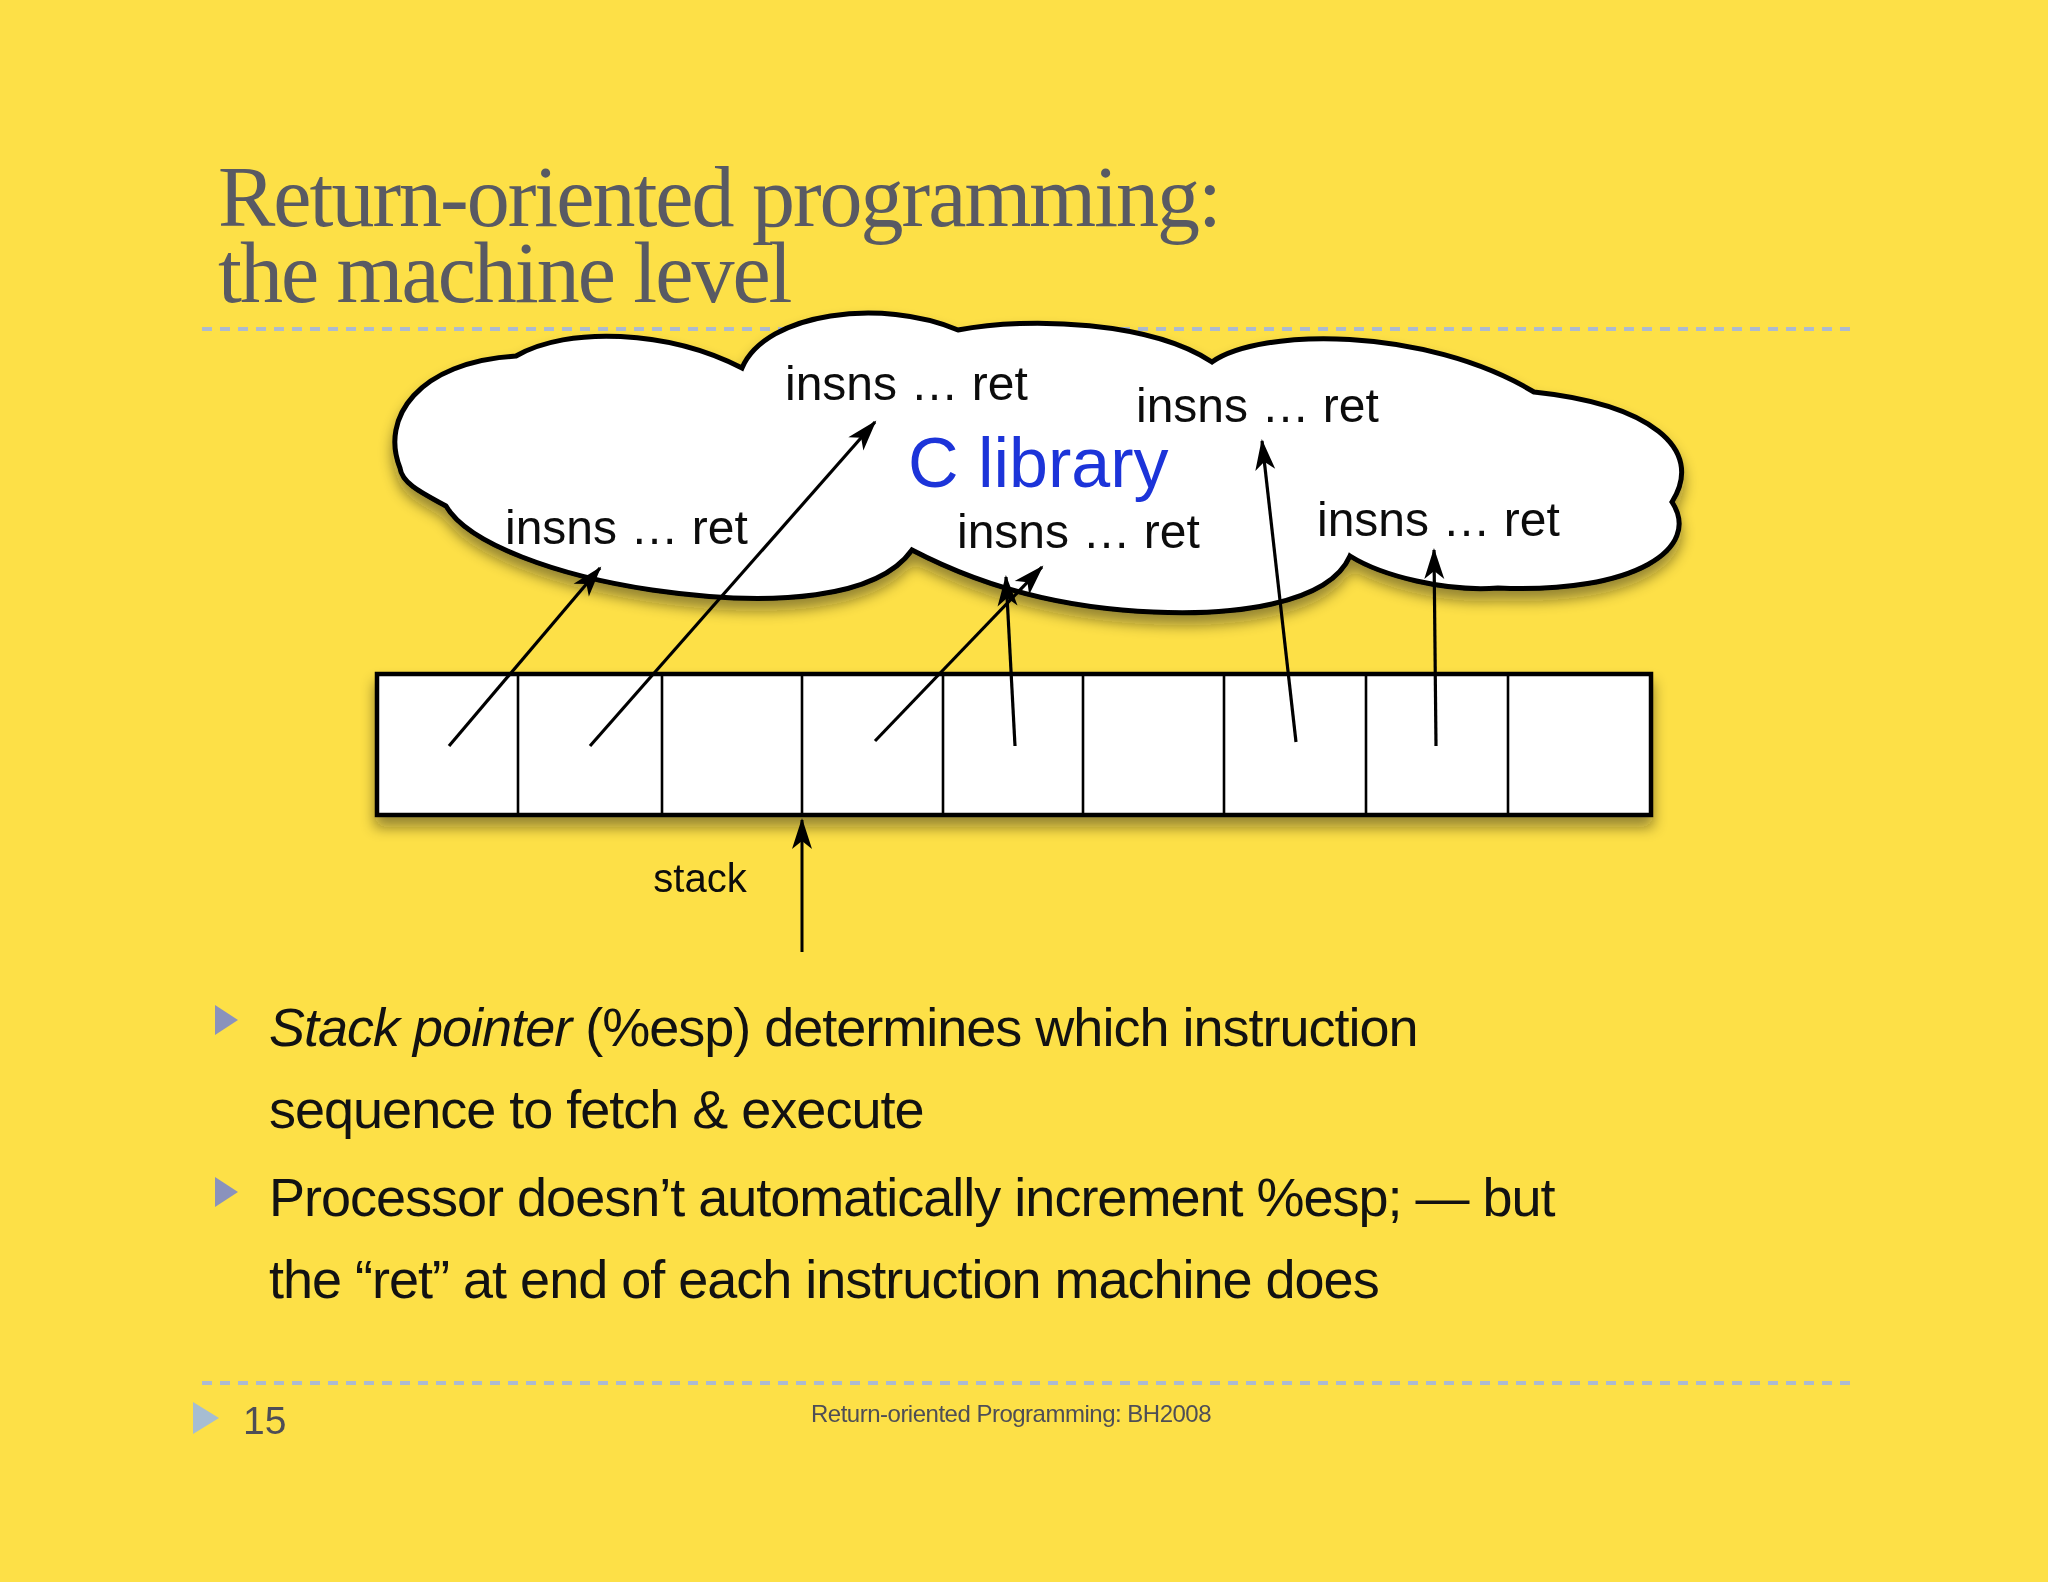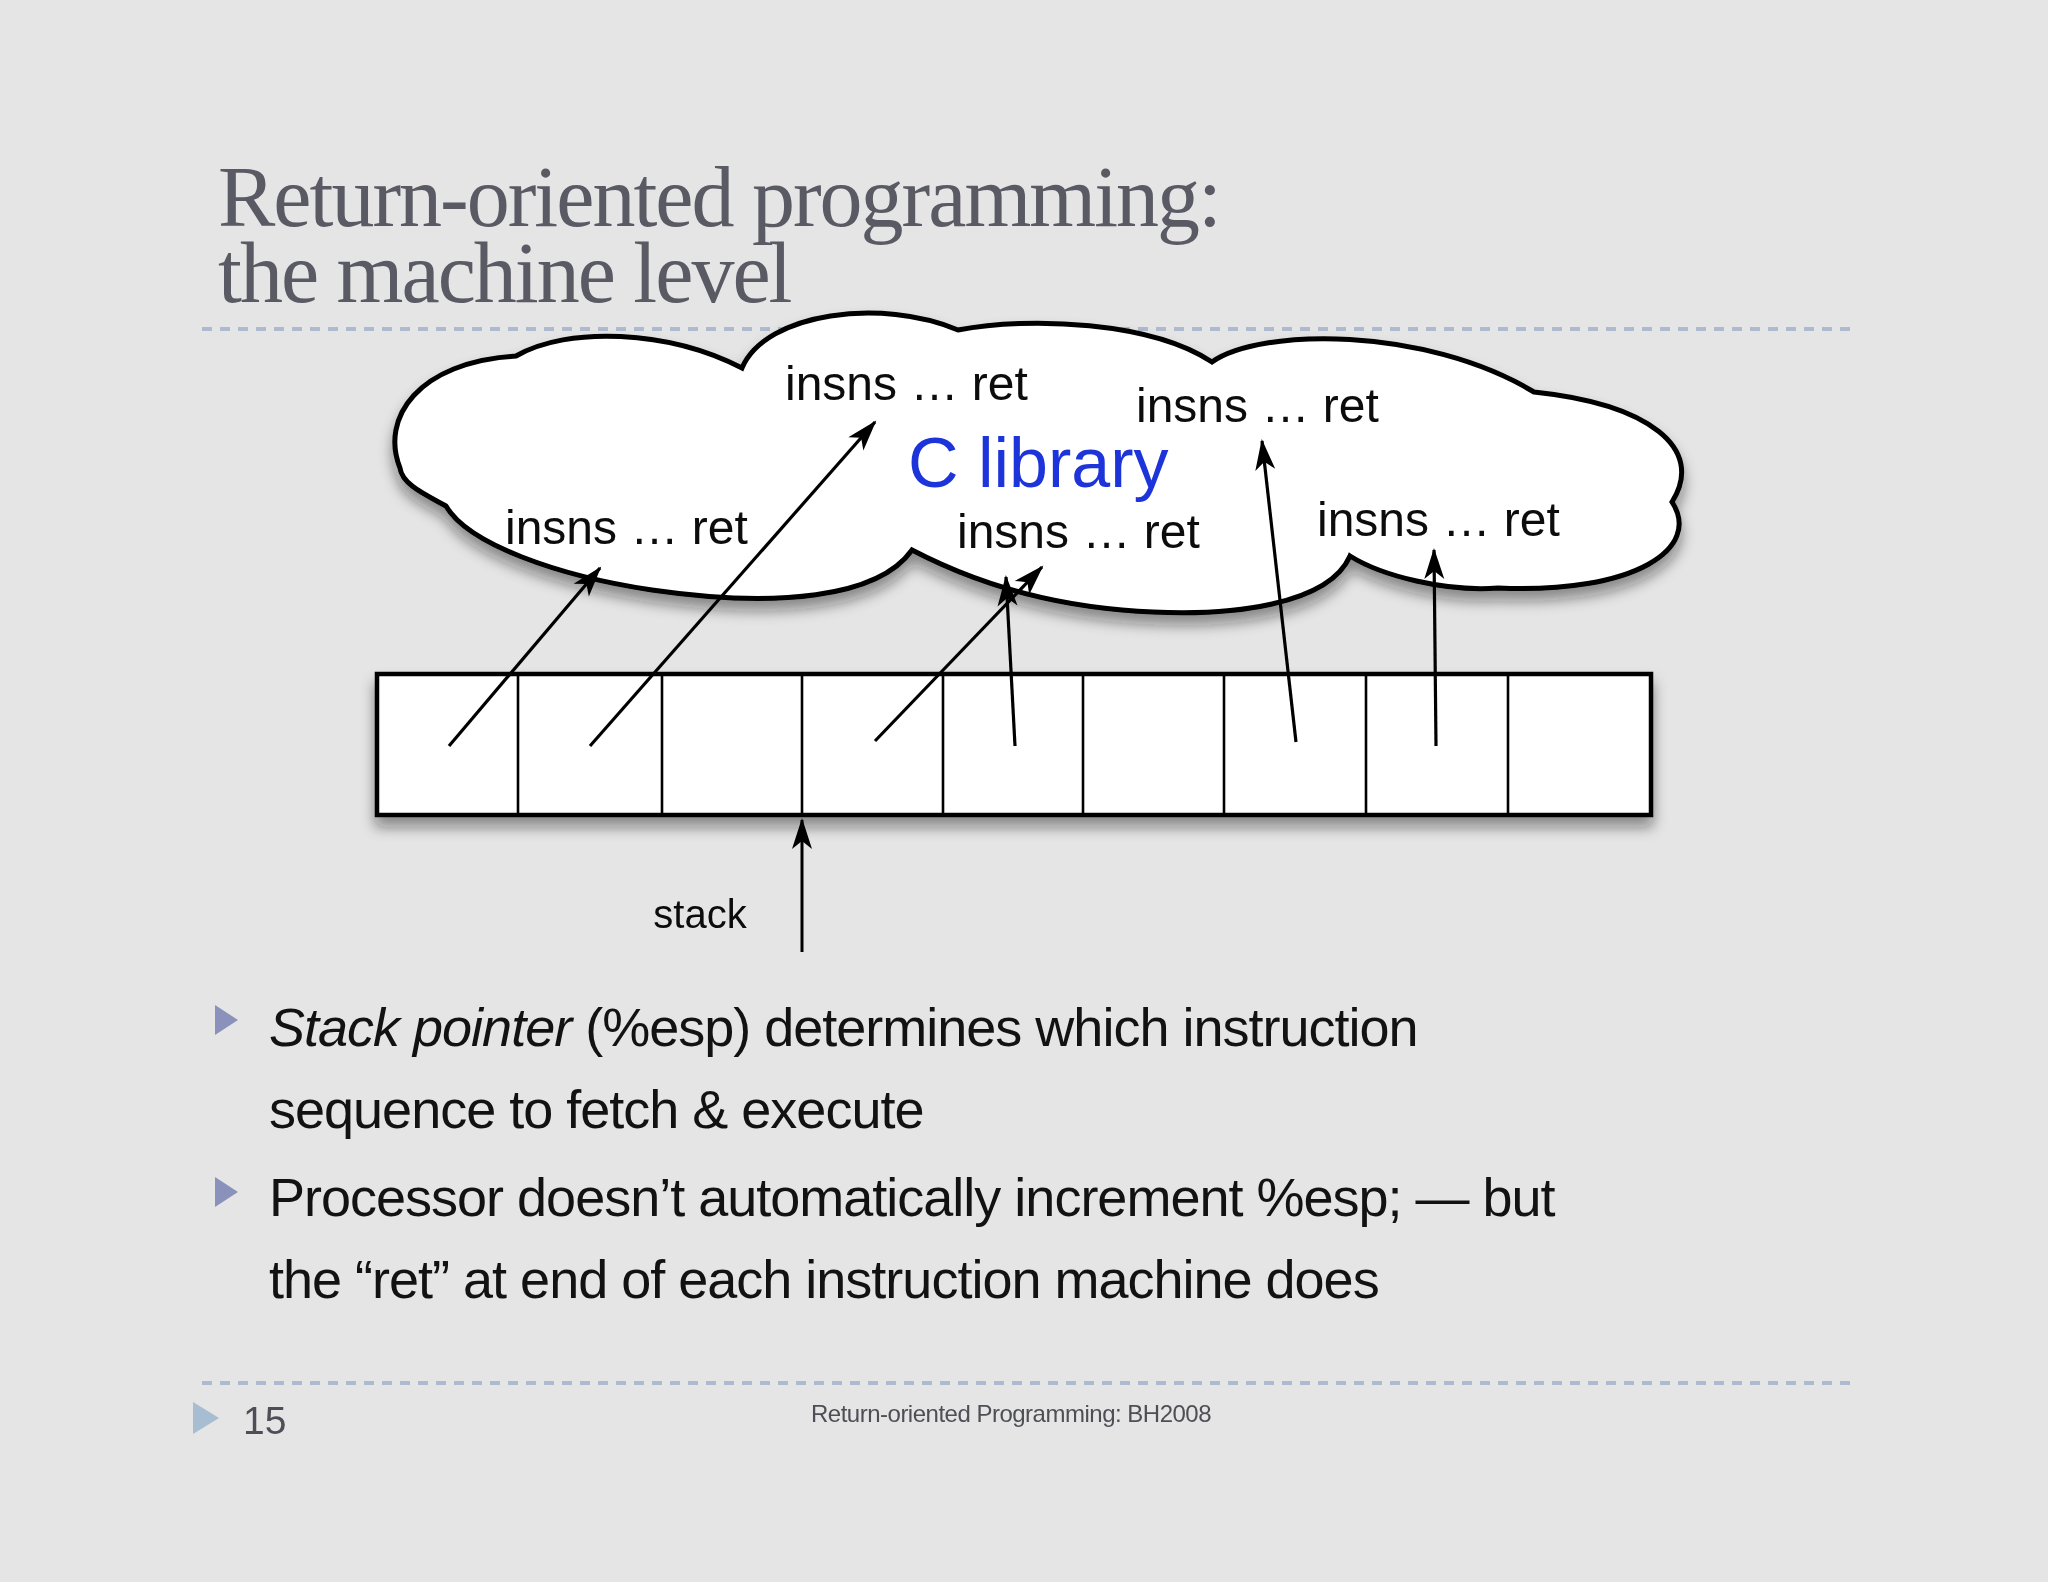--- a/index.html
+++ b/index.html
@@ -1,28 +1,28 @@
 <!DOCTYPE html>
 <html><head>
 <meta charset="utf-8">
 <style>
   html,body{margin:0;padding:0;background:#fff;}
-  #slide{position:relative;width:2048px;height:1582px;background:#e5e5e5;overflow:hidden;
+  #slide{position:relative;width:2048px;height:1582px;background:#fde047;overflow:hidden;
          font-family:"Liberation Sans",sans-serif;}
   
   .title-line{position:absolute;left:218px;color:#595a63;font-family:"Liberation Serif",serif;
               font-size:86px;letter-spacing:-2px;white-space:nowrap;line-height:1;}
   
   .dashes{position:absolute;left:202px;width:1651px;height:4px;
           background:repeating-linear-gradient(90deg,#adbacf 0 10px,rgba(0,0,0,0) 10px 18px);}
   
   .dlabel{position:absolute;color:#0c0c0c;font-size:48px;white-space:nowrap;line-height:1;}
   .clib{position:absolute;left:908px;top:428px;color:#1c34d9;font-size:70px;white-space:nowrap;line-height:1;}
   .sp-label{position:absolute;left:560px;top:852px;width:280px;text-align:center;
-            color:#0c0c0c;font-size:40px;line-height:53px;margin-top:36px;}
+            color:#0c0c0c;font-size:40px;line-height:53px;}
   
   .bullet-text{position:absolute;left:269px;color:#121212;font-size:54px;line-height:82px;
                letter-spacing:-1px;white-space:nowrap;}
   .bullet-text .it{font-style:italic;}
   .tri{position:absolute;width:0;height:0;border-style:solid;}
   .tri.b1{left:215px;top:1005px;border-width:15px 0 15px 23px;border-color:transparent transparent transparent #8a92bc;}
   .tri.b2{left:215px;top:1177px;border-width:15px 0 15px 23px;border-color:transparent transparent transparent #8a92bc;}
   .tri.foot{left:193px;top:1402px;border-width:16px 0 16px 26px;border-color:transparent transparent transparent #a6bdd2;}
   
   .foot-num{position:absolute;left:243px;top:1401px;color:#4e4e56;font-size:39px;letter-spacing:0px;line-height:1;}

